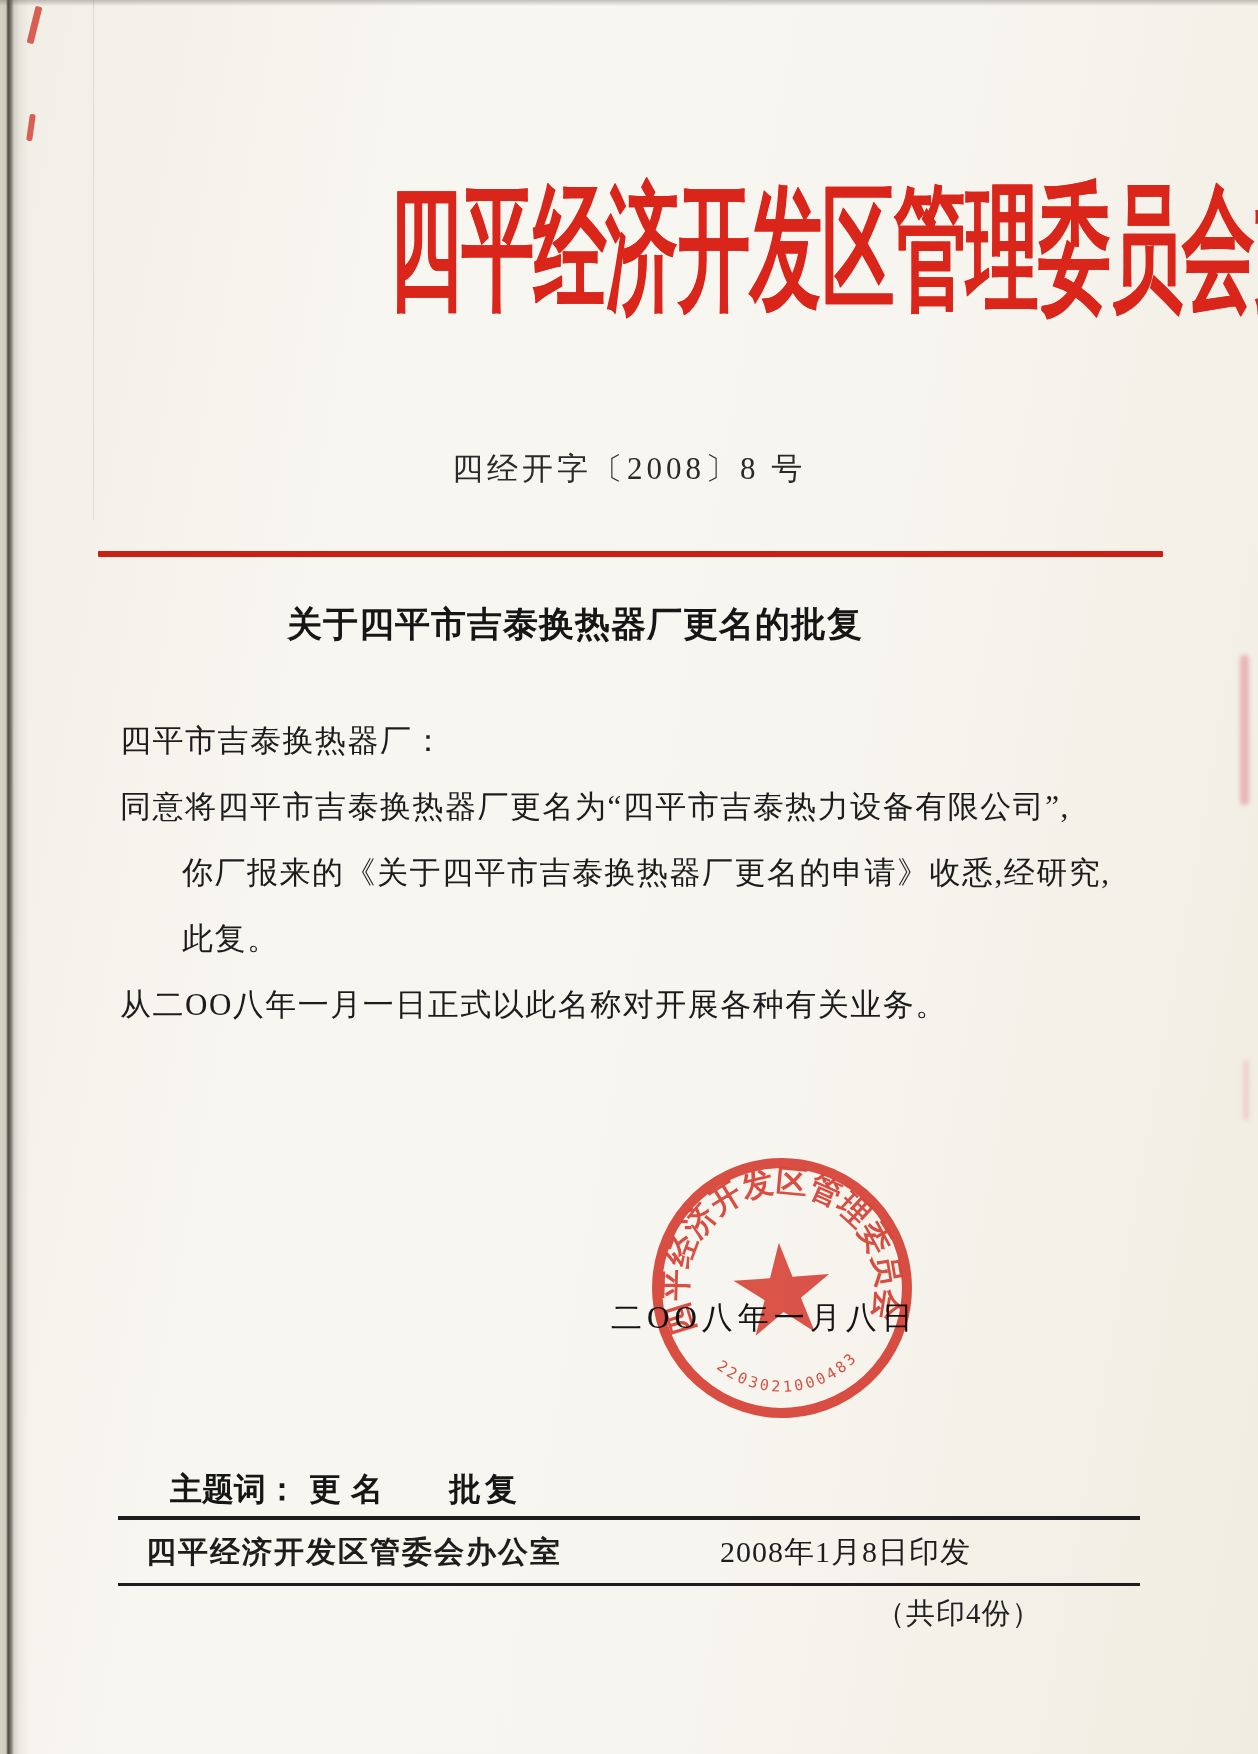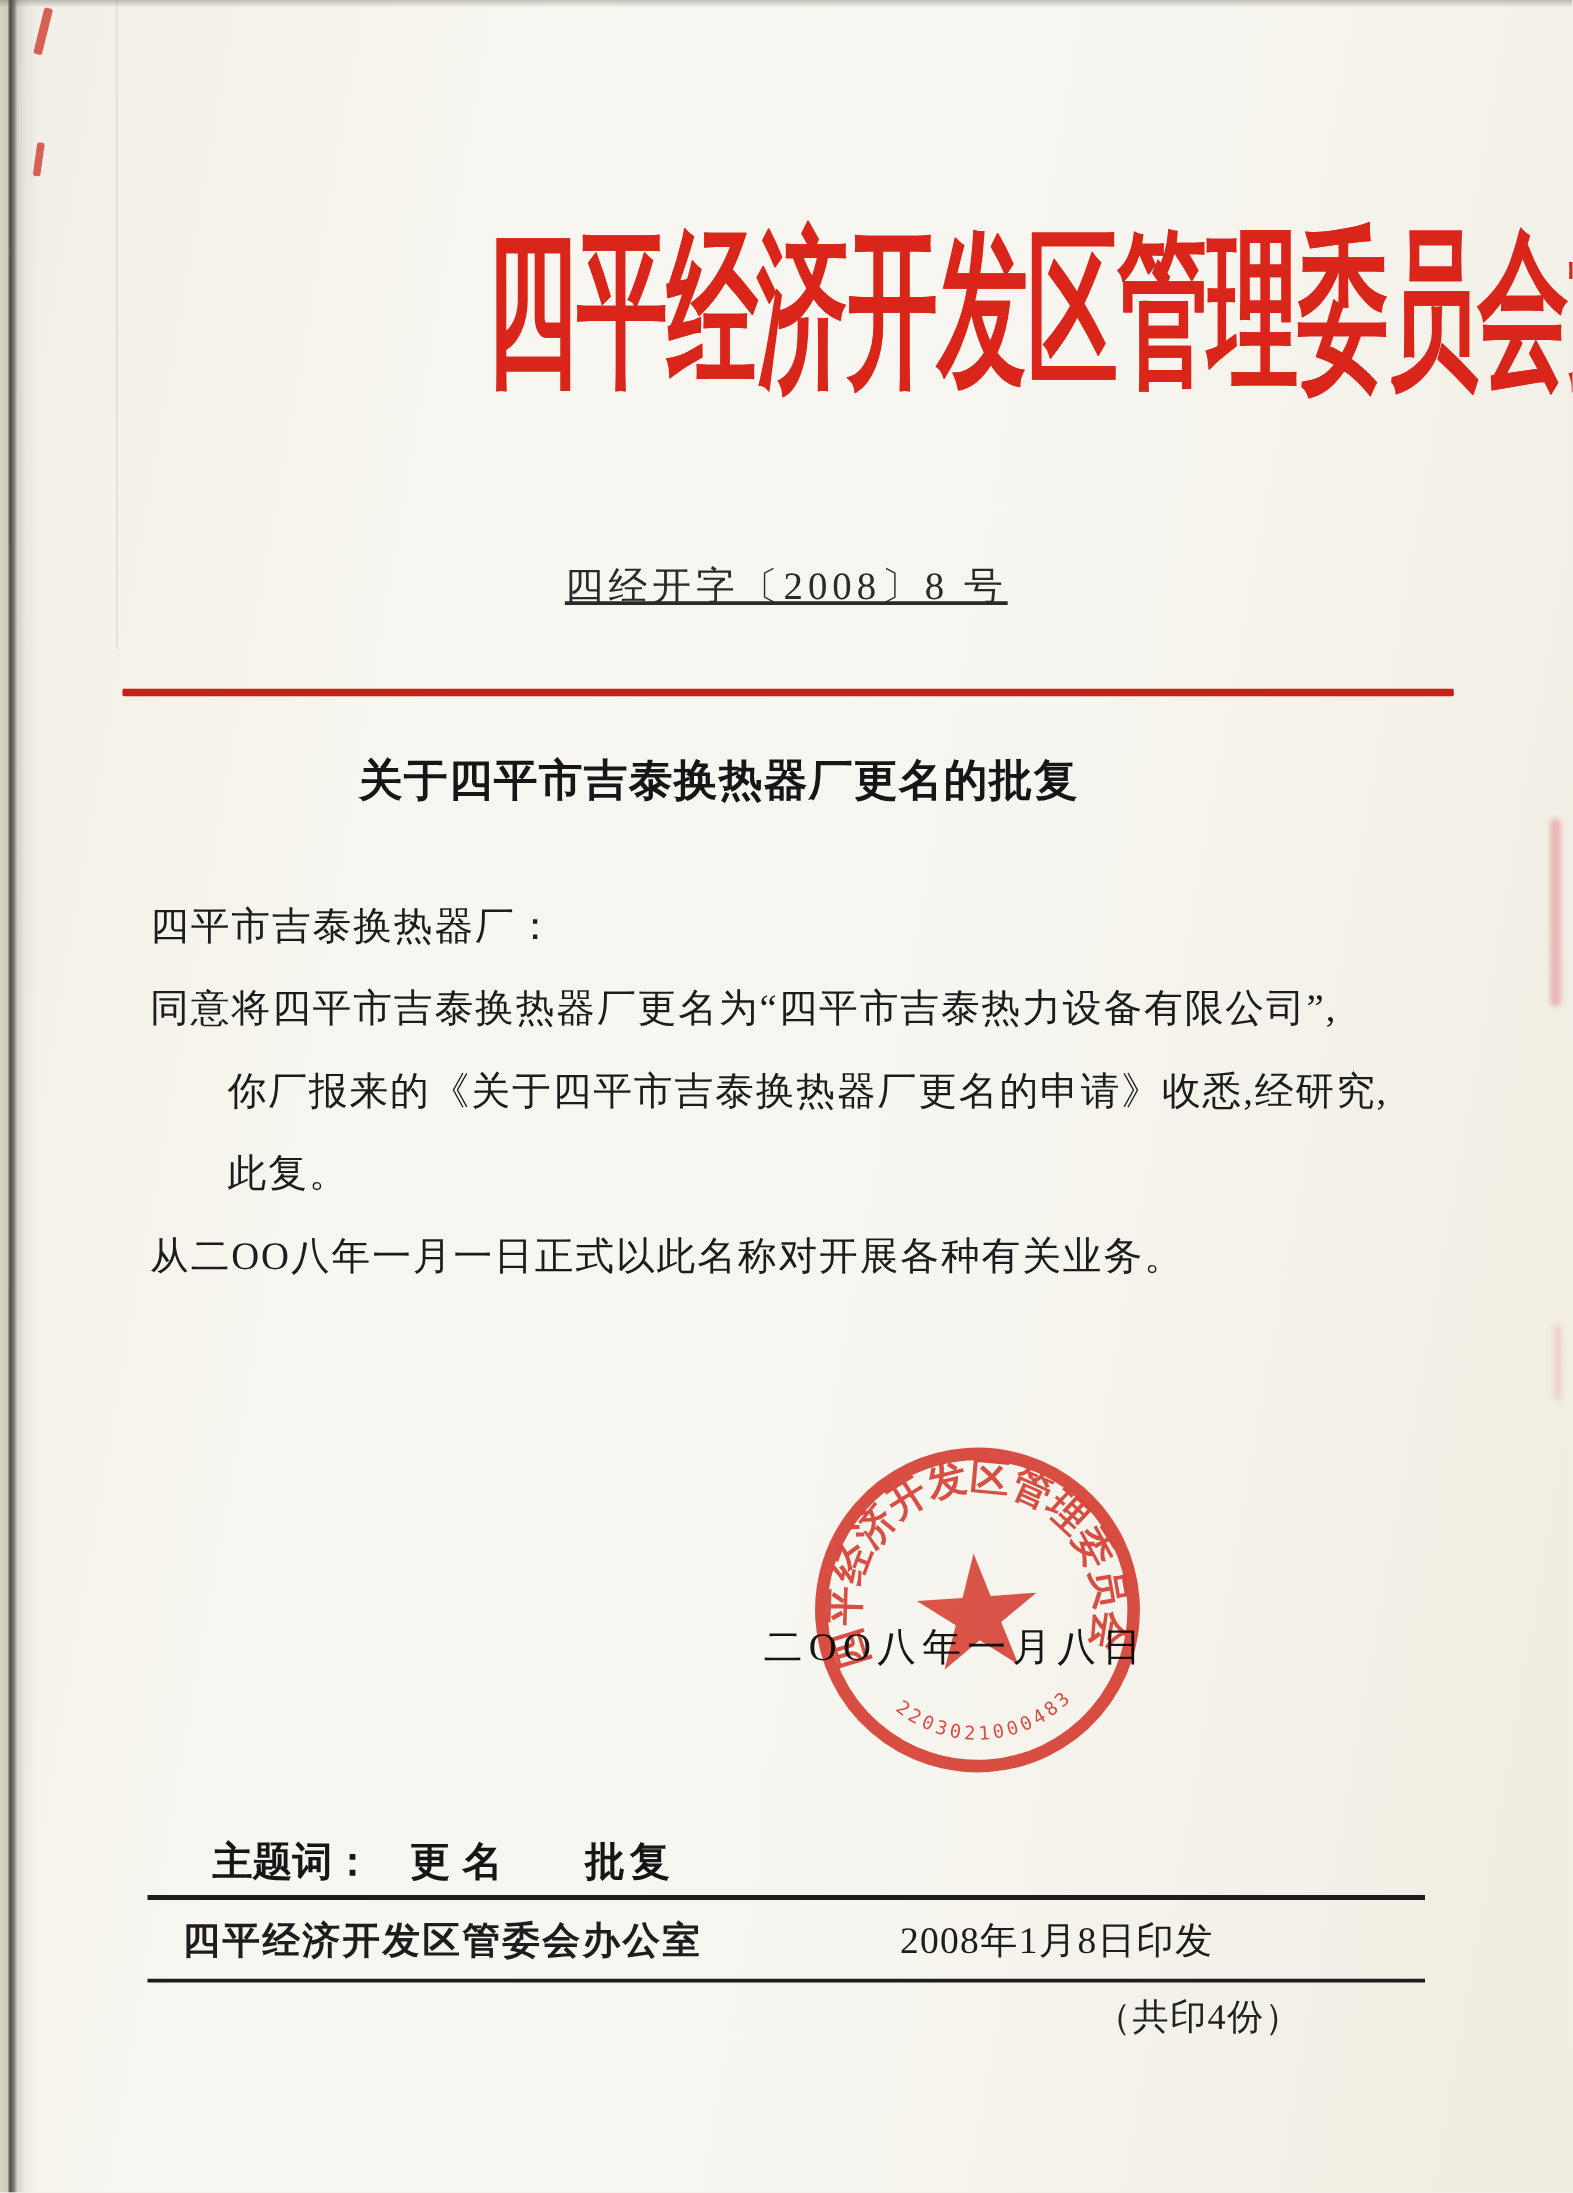--- a/index.html
+++ b/index.html
@@ -45,21 +45,21 @@
   .masthead-text{
     display:inline-block;white-space:nowrap;
     font-family:"Liberation Serif","DejaVu Serif",serif;
     font-weight:900;font-size:136px;line-height:1.08;color:#d9251a;
     transform:scaleX(0.53);transform-origin:center;
     text-shadow:1px 0 0 #d9251a;
   }
 
   .doc-number{
     position:absolute;top:448px;left:0;width:1258px;text-align:center;
-    font-size:31px;color:#2a2a2a;letter-spacing:4px;text-decoration:underline;
+    font-size:31px;color:#2a2a2a;letter-spacing:4px;
   }
 
   .red-rule{
     position:absolute;top:551px;left:98px;width:1065px;height:6px;
     background:#c91f14;border-radius:1px;
   }
 
   .doc-title{
     position:absolute;top:601px;left:-54px;width:1258px;text-align:center;
     font-family:"Liberation Sans","DejaVu Sans",sans-serif;
@@ -83,21 +83,21 @@
     position:absolute;left:646px;top:1152px;width:272px;height:272px;
     z-index:2;mix-blend-mode:multiply;opacity:.92;
     transform:rotate(-4deg);
   }
 
   .keywords{
     position:absolute;left:170px;top:1468px;display:flex;align-items:center;
     font-family:"Liberation Sans","DejaVu Sans",sans-serif;
     font-weight:bold;font-size:32px;color:#161616;
   }
-  .keywords .kw-item1{margin-left:30px;letter-spacing:10px;}
+  .keywords .kw-item1{margin-left:11px;letter-spacing:10px;}
   .keywords .kw-item2{margin-left:56px;letter-spacing:4px;}
 
   .hr1{position:absolute;top:1516px;left:118px;width:1022px;height:4px;background:#1d1d1d;}
   .hr2{position:absolute;top:1583px;left:118px;width:1022px;height:3px;background:#1d1d1d;}
 
   .footer-office{
     position:absolute;left:146px;top:1532px;
     font-size:30px;font-weight:700;color:#1d1d1d;letter-spacing:2px;white-space:nowrap;
   }
   .footer-date{

